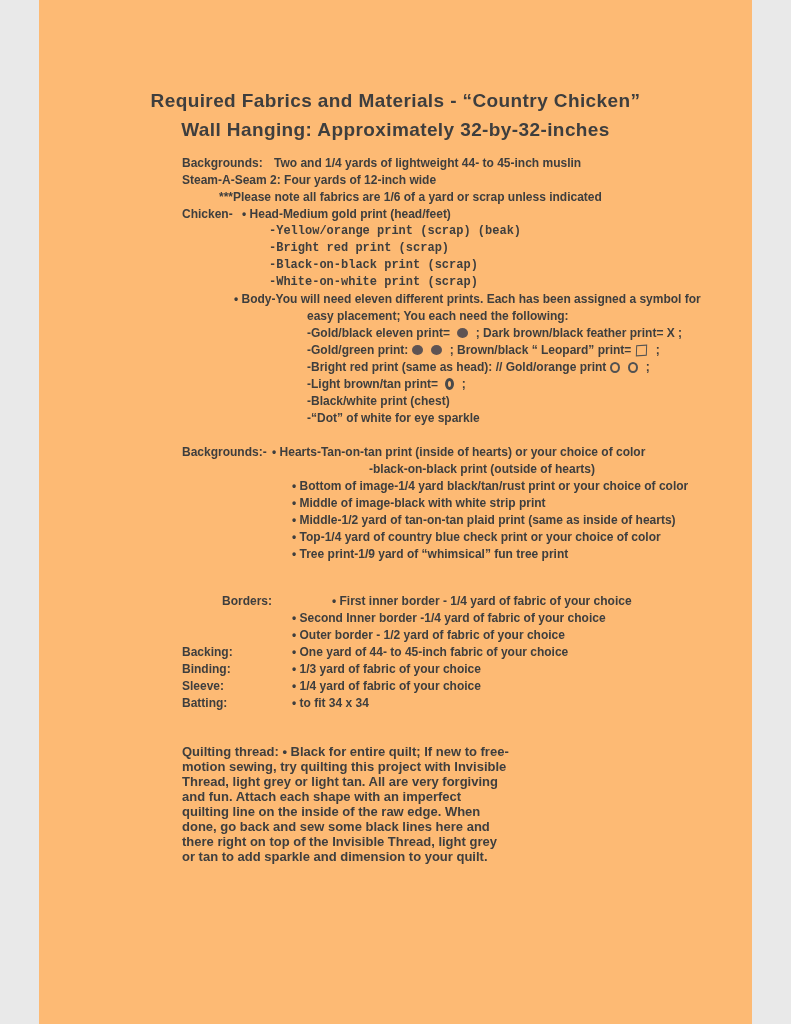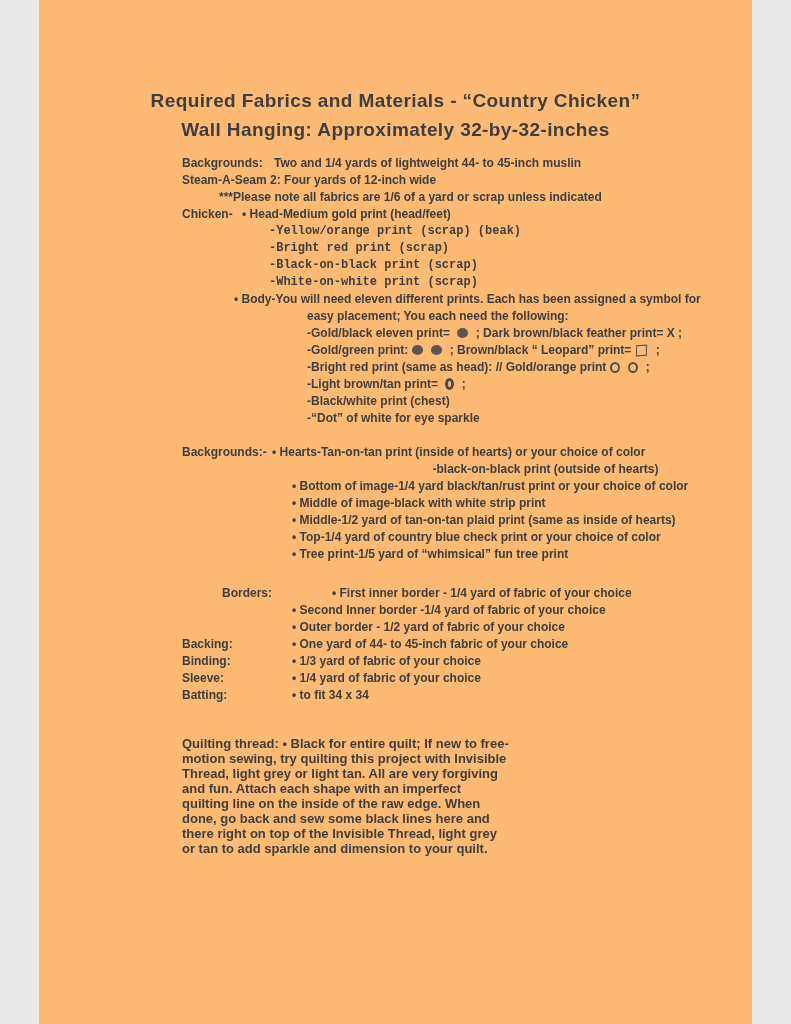--- a/index.html
+++ b/index.html
@@ -22,23 +22,23 @@
   .lbl{display:inline-block;}
   .w92{width:92px;}
   .w60{width:60px;}
   .w90{width:90px;}
   .w110{width:110px;}
   .ml37{margin-left:37px;}
   .ml60{margin-left:52px;}
   .ml110{margin-left:110px;}
   .ml122{margin-left:87px;font-family:Liberation Mono, monospace;}
   .ml125{margin-left:125px;}
-  .ml187{margin-left:187px;text-align:center;}
+  .ml187{margin-left:187px;}
   .mt-bg{margin-top:17px;}
-  .mt-mat{margin-top:22px;padding-left:40px;}
+  .mt-mat{margin-top:30px;padding-left:40px;}
   .sym{display:inline-block;vertical-align:-1px;box-sizing:border-box;}
   .fc{width:11px;height:10px;border-radius:50%;background:#5e5353;margin:0 4px;}
   .ring{width:10px;height:11px;border:2.5px solid #525252;border-radius:50%;margin:0 4px;vertical-align:-2px;}
   .sq{width:11px;height:11px;border:1.7px solid #525252;margin:0 5px;transform:rotate(-4deg) skewX(-6deg);vertical-align:-2px;}
   .thickring{width:9px;height:12px;border:3px solid #4a4a4a;border-radius:50%;margin:0 4px;vertical-align:-2px;}
   .quilting{
     margin:32px 0 0 0;
     width:328px;
     font-size:13px;
     line-height:15px;
@@ -85,21 +85,21 @@
 
     <div class="line ml125">-Black/white print (chest)</div>
     <div class="line ml125">-“Dot” of white for eye sparkle</div>
 
     <div class="line mt-bg"><span class="lbl w90">Backgrounds:-</span><span>• Hearts-Tan-on-tan print (inside of hearts) or your choice of color</span></div>
     <div class="line ml187">-black-on-black print (outside of hearts)</div>
     <div class="line ml110">• Bottom of image-1/4 yard black/tan/rust print or your choice of color</div>
     <div class="line ml110">• Middle of image-black with white strip print</div>
     <div class="line ml110">• Middle-1/2 yard of tan-on-tan plaid print (same as inside of hearts)</div>
     <div class="line ml110">• Top-1/4 yard of country blue check print or your choice of color</div>
-    <div class="line ml110">• Tree print-1/5 yard of “whimsical” fun tree print</div>
+    <div class="line ml110">• Tree print-1/9 yard of “whimsical” fun tree print</div>
 
     <div class="line mt-mat"><span class="lbl w110">Borders:</span><span>• First inner border - 1/4 yard of fabric of your choice</span></div>
     <div class="line ml110">•  Second Inner border -1/4 yard of fabric of your choice</div>
     <div class="line ml110">•  Outer border - 1/2 yard of  fabric  of your choice</div>
 
     <div class="line"><span class="lbl w110">Backing:</span><span>•  One  yard of 44- to 45-inch fabric of your choice</span></div>
     <div class="line"><span class="lbl w110">Binding:</span><span>•  1/3 yard of fabric of your choice</span></div>
     <div class="line"><span class="lbl w110">Sleeve:</span><span>• 1/4  yard of  fabric of your choice</span></div>
     <div class="line"><span class="lbl w110">Batting:</span><span>• to fit 34 x 34</span></div>
 

